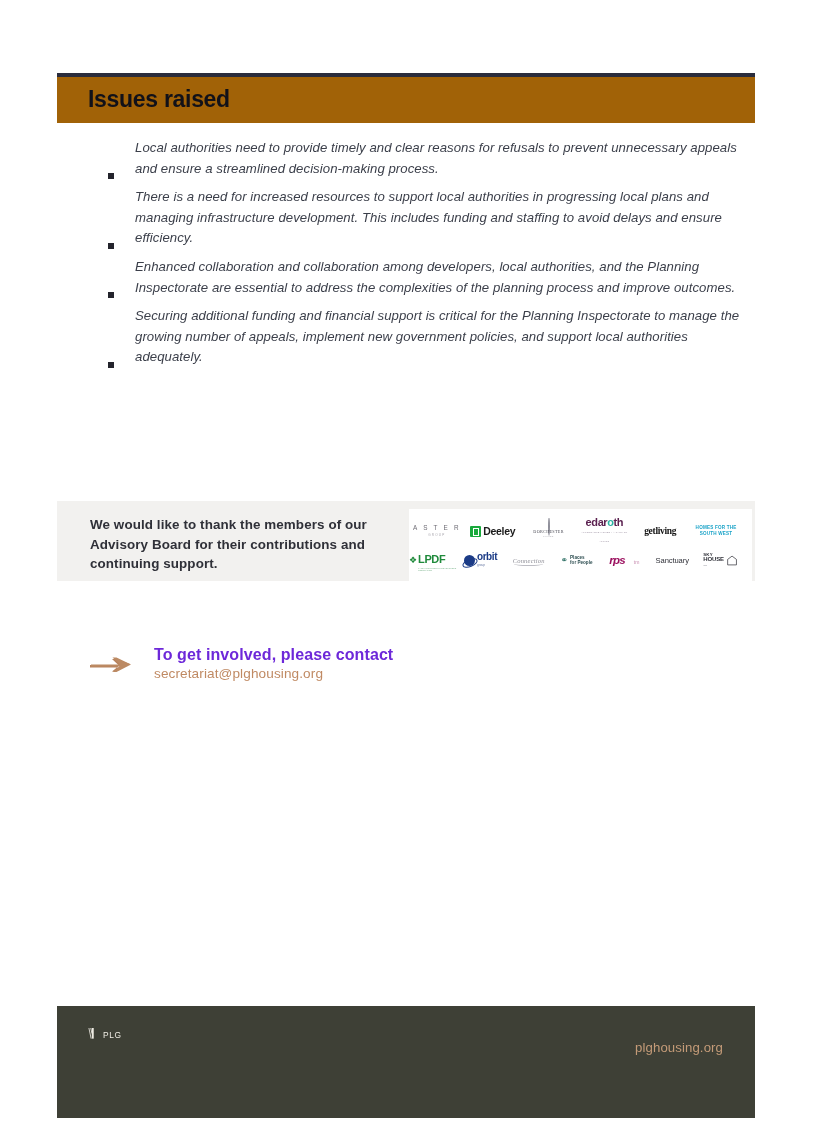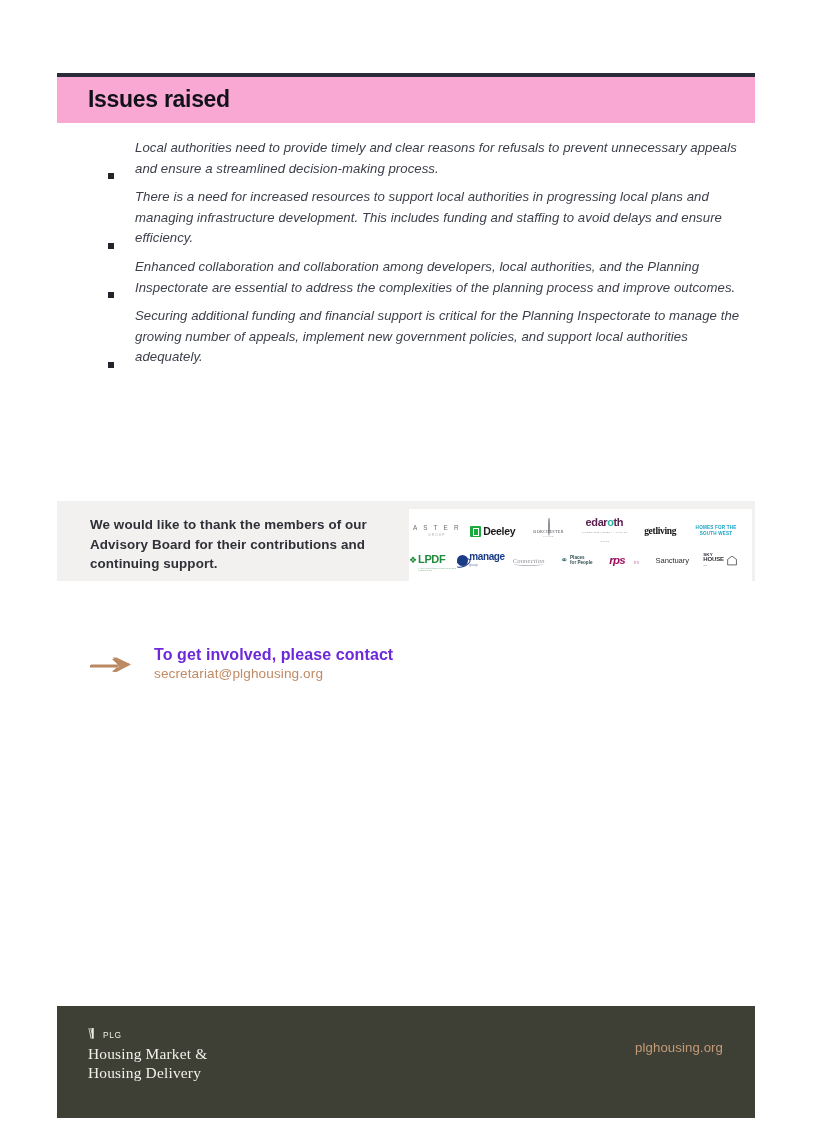--- a/index.html
+++ b/index.html
@@ -31,21 +31,21 @@
     width: 698px;
     height: 4px;
     background: #2a2c3c;
   }
   .header-band {
     position: absolute;
     left: 57px;
     top: 77px;
     width: 698px;
     height: 46px;
-    background: #f9a8d4;
+    background: #a16207;
   }
   .header-title {
     position: absolute;
     left: 31px;
     top: 9px;
     font-size: 23px;
     font-weight: bold;
     letter-spacing: -0.3px;
     color: #111119;
   }
@@ -524,21 +524,21 @@
             <span>
               <span class="word">LPDF</span>
               <span class="sub">LAND PROMOTERS &amp; DEVELOPERS FEDERATION</span>
             </span>
           </div>
         </div>
         <div class="logo-cell">
           <div class="lg-orbit">
             <span class="dot"></span>
             <span class="txt">
-              <span class="word">manage</span>
+              <span class="word">orbit</span>
               <span class="sub">group</span>
             </span>
           </div>
         </div>
         <div class="logo-cell">
           <div class="lg-script">Connection</div>
         </div>
         <div class="logo-cell">
           <div class="lg-places">
             <span class="pin">⚭</span>
@@ -589,23 +589,19 @@
   <div class="footer">
     <div class="footer-brand">
       <div class="brand-top">
         <svg class="brand-mark" viewBox="0 0 12 14">
           <path d="M1 1 L3.4 12.6" stroke="#efece4" stroke-width="0.9" fill="none"></path>
           <path d="M5.2 1 L5.2 12.6" stroke="#efece4" stroke-width="2.1" fill="none"></path>
           <path d="M3 1 L4.3 7" stroke="#efece4" stroke-width="0.9" fill="none"></path>
         </svg>
         <span class="brand-plg">PLG</span>
       </div>
-      <div class="brand-name">
-        <div>Housing Market &amp;</div>
-        <div>Housing Delivery</div>
-      </div>
     </div>
     <div class="footer-links">
       <a href="#">plghousing.org</a>
     </div>
   </div>
 
 </div>
 
 </body></html>

